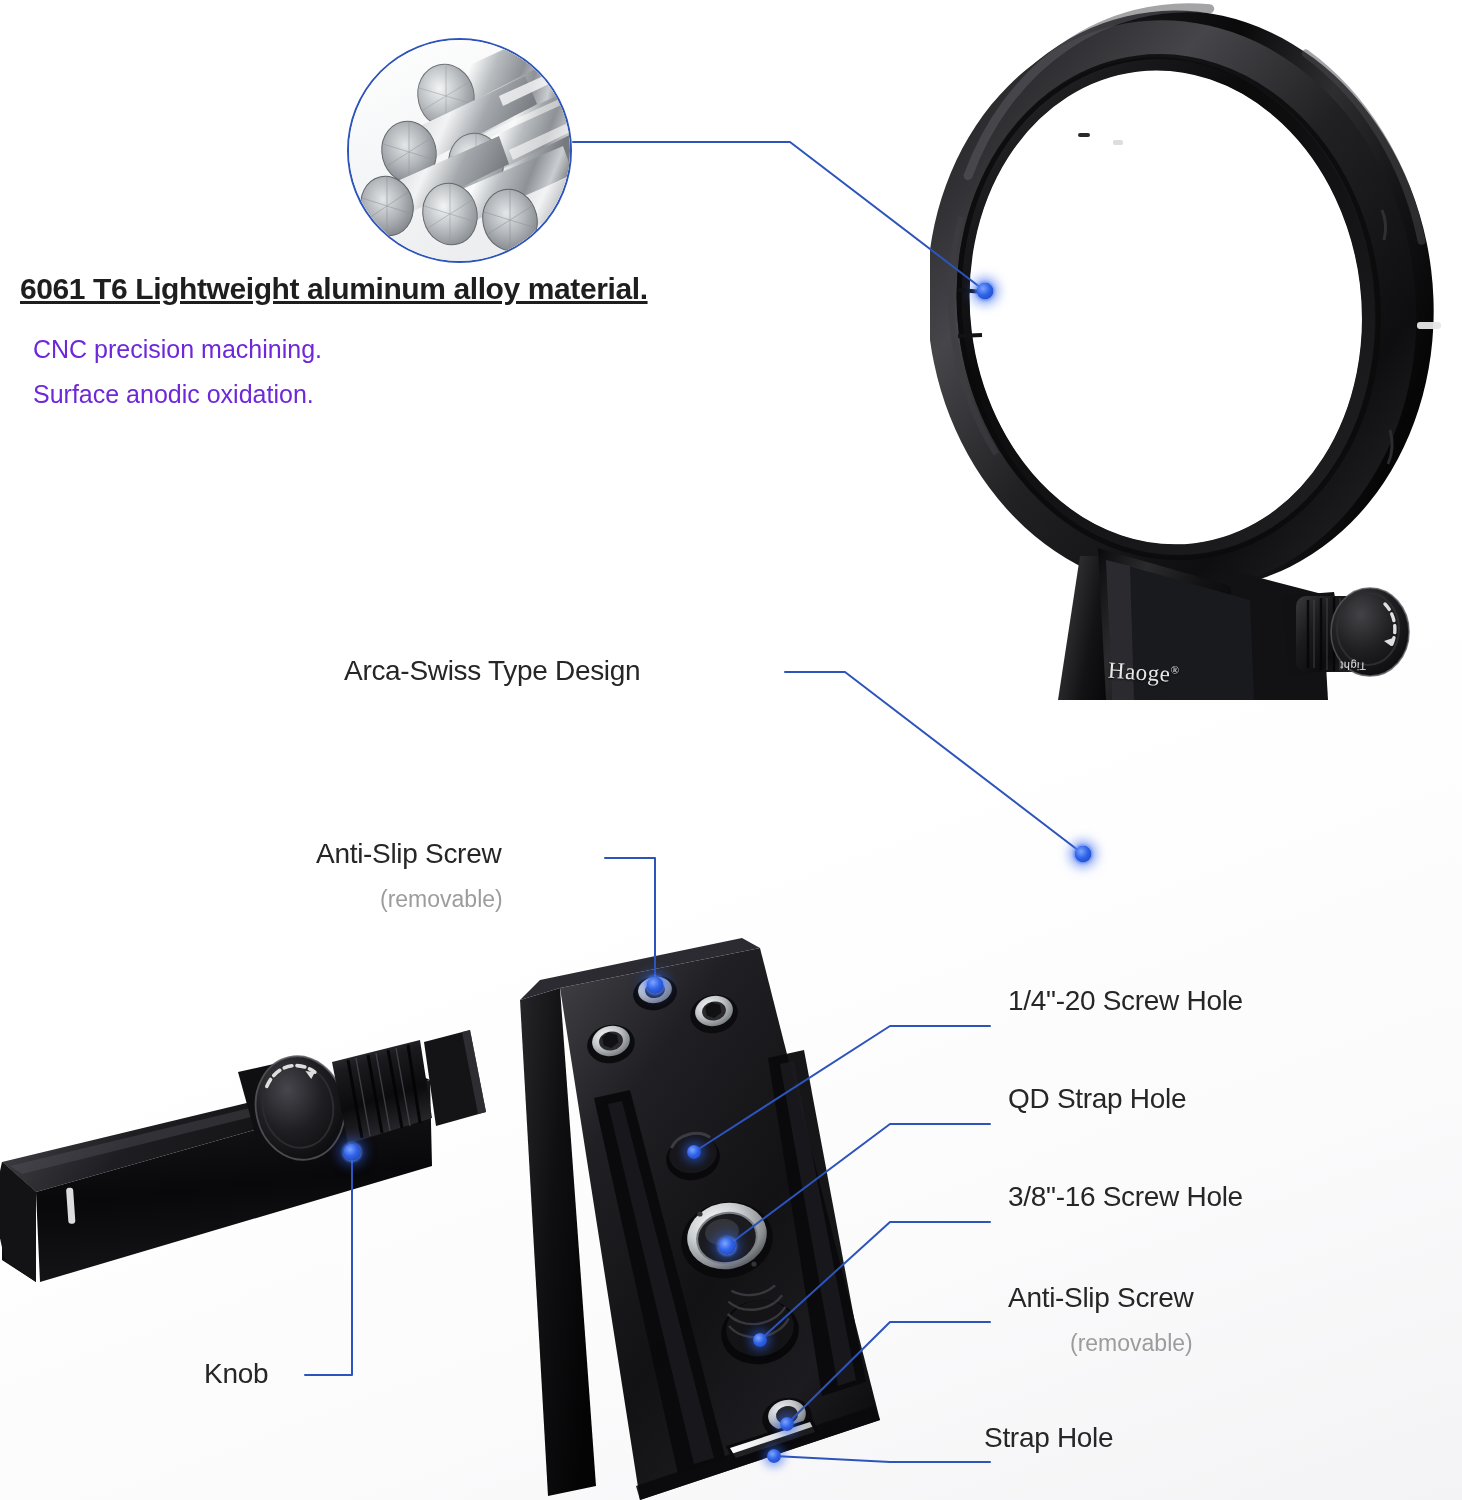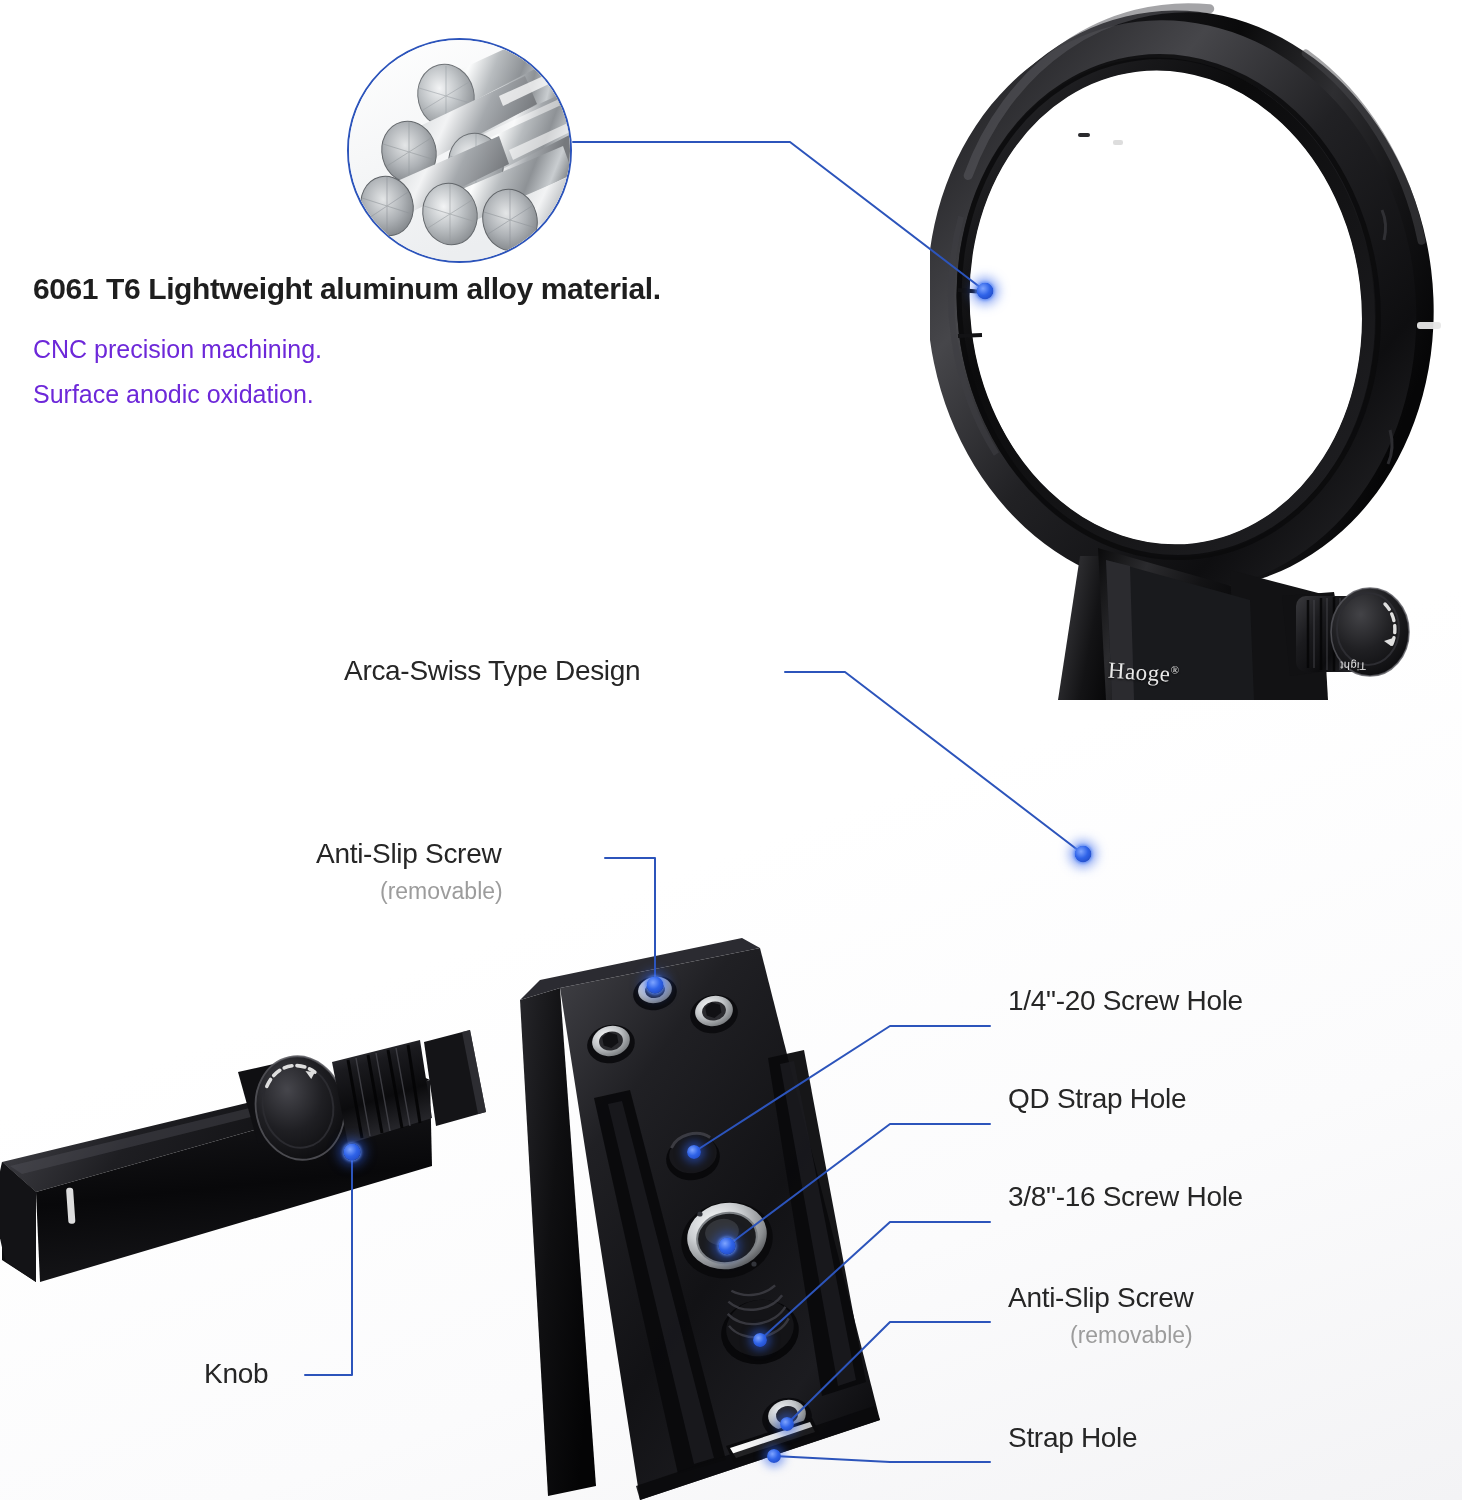--- a/index.html
+++ b/index.html
@@ -20,21 +20,21 @@
     letter-spacing:-0.4px; white-space:nowrap;
   }
   .hl-sub {
     font-size:25px; color:#6d28d9; font-weight:400; white-space:nowrap;
   }
   .lbl {
     font-size:28px; font-weight:normal; color:#262626;
     letter-spacing:-0.3px; white-space:nowrap;
   }
   .lbl-sub {
-    font-size:23px; color:#9c9c9c; font-weight:400; white-space:nowrap;
+    font-size:23px; color:#9c9c9c; font-weight:400; white-space:nowrap;margin-top:8px;
   }
 
   
   .callout-layer { position:absolute; inset:0; pointer-events:none; }
 
   
   .rod-circle {
     position:absolute; left:347px; top:38px; width:225px; height:225px;
     border-radius:50%; border:2.5px solid #2c54bb; overflow:hidden;
     background:#f7f8f9;
@@ -157,21 +157,21 @@
           <ellipse cx="161" cy="180" rx="27" ry="31" fill="none" stroke="#5f6367" stroke-width="1" transform="rotate(-14 161 180)"></ellipse>
           <path d="M161 150 L161 210 M135 172 L187 188 M139 194 L183 166" stroke="#8e9398" stroke-width=".8" opacity=".7"></path>
         </g>
 
         <path d="M150 56 L221 24 L221 34 L154 66 Z" fill="#ffffff" opacity=".75"></path>
         <path d="M160 110 L221 82 L221 92 L164 120 Z" fill="#ffffff" opacity=".6"></path>
       </svg>
     </div>
   </div>
 
-  <div class="abs hl-title" style="left:33px; top:272px;">6061 T6 Lightweight aluminum alloy material.</div>
+  <div class="abs hl-title" style="left:20px; top:272px;text-decoration:underline;">6061 T6 Lightweight aluminum alloy material.</div>
   <div class="abs hl-sub" style="left:33px; top:335px;">CNC precision machining.</div>
   <div class="abs hl-sub" style="left:33px; top:380px;">Surface anodic oxidation.</div>
 
   <div class="prod" style="left:930px; top:0px; width:532px; height:700px;">
     <svg width="532" height="700" viewBox="0 0 532 700">
       <defs>
         <linearGradient id="ringOut" x1="0" y1="0" x2="1" y2="0.6">
           <stop offset="0" stop-color="#0d0d0e"></stop>
           <stop offset="0.14" stop-color="#3a3a3d"></stop>
           <stop offset="0.30" stop-color="#17171a"></stop>
@@ -545,15 +545,15 @@
 
   <div class="abs lbl" style="left:1008px; top:985px;">1/4"-20 Screw Hole</div>
 
   <div class="abs lbl" style="left:1008px; top:1083px;text-align:center;">QD Strap Hole</div>
 
   <div class="abs lbl" style="left:1008px; top:1181px;">3/8"-16 Screw Hole</div>
 
   <div class="abs lbl" style="left:1008px; top:1282px;">Anti-Slip Screw</div>
   <div class="abs lbl-sub" style="left:1070px; top:1322px;">(removable)</div>
 
-  <div class="abs lbl" style="left:1008px; top:1422px;text-align:center;">Strap Hole</div>
+  <div class="abs lbl" style="left:984px; top:1422px;text-align:center;">Strap Hole</div>
 
 </div>
 
 </body></html>

